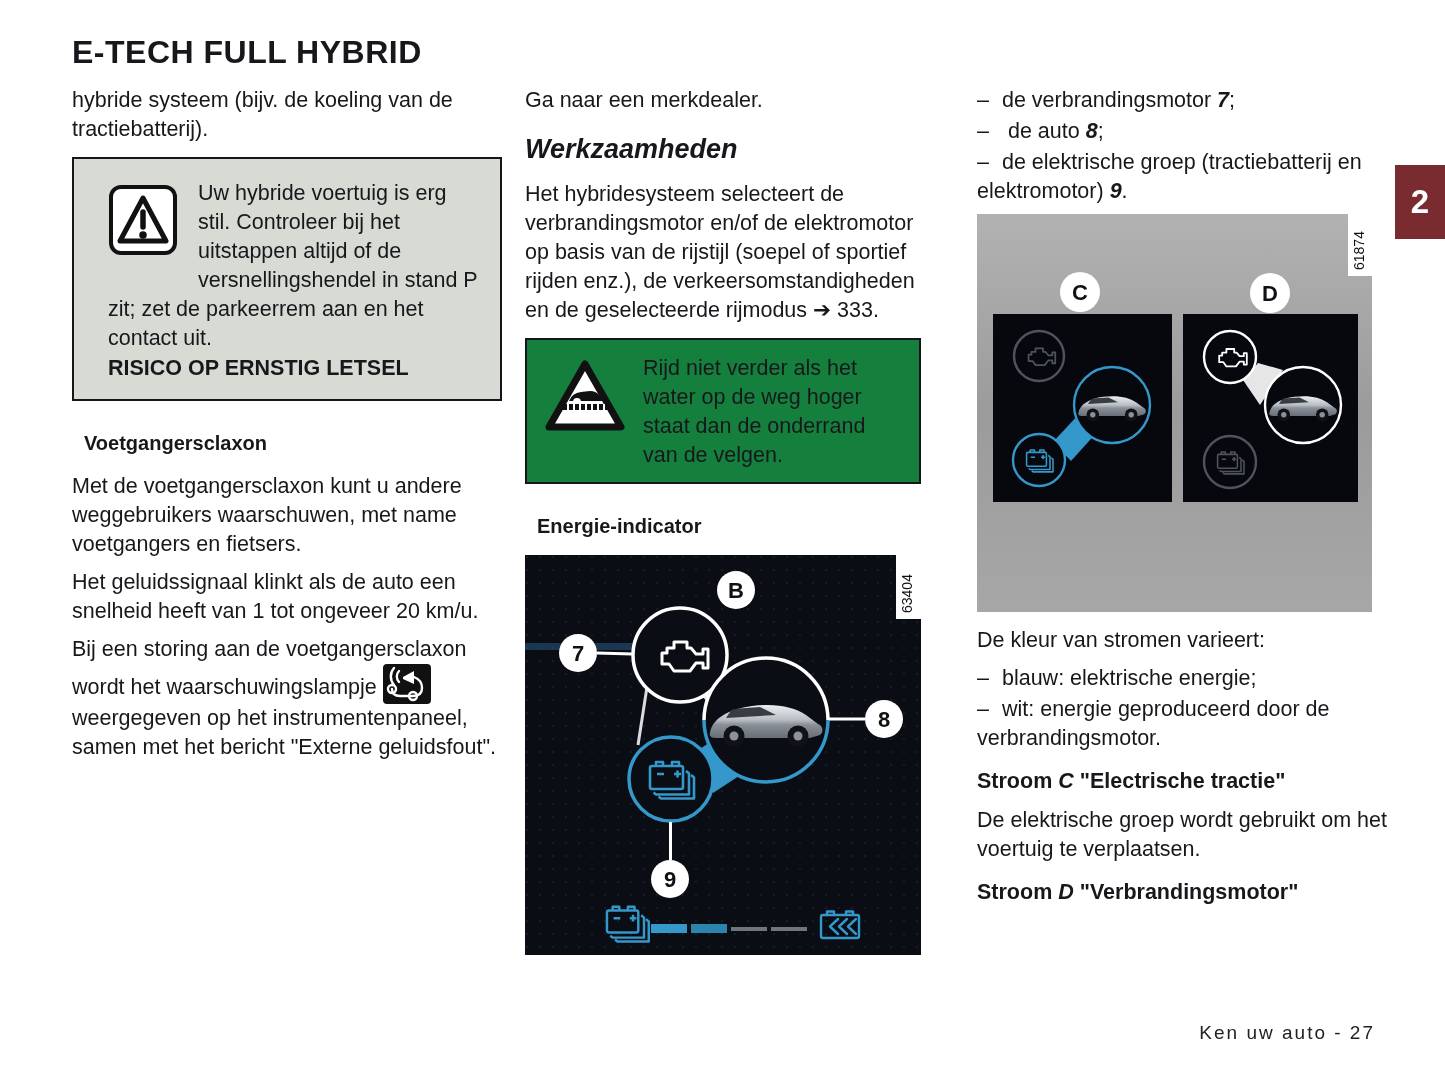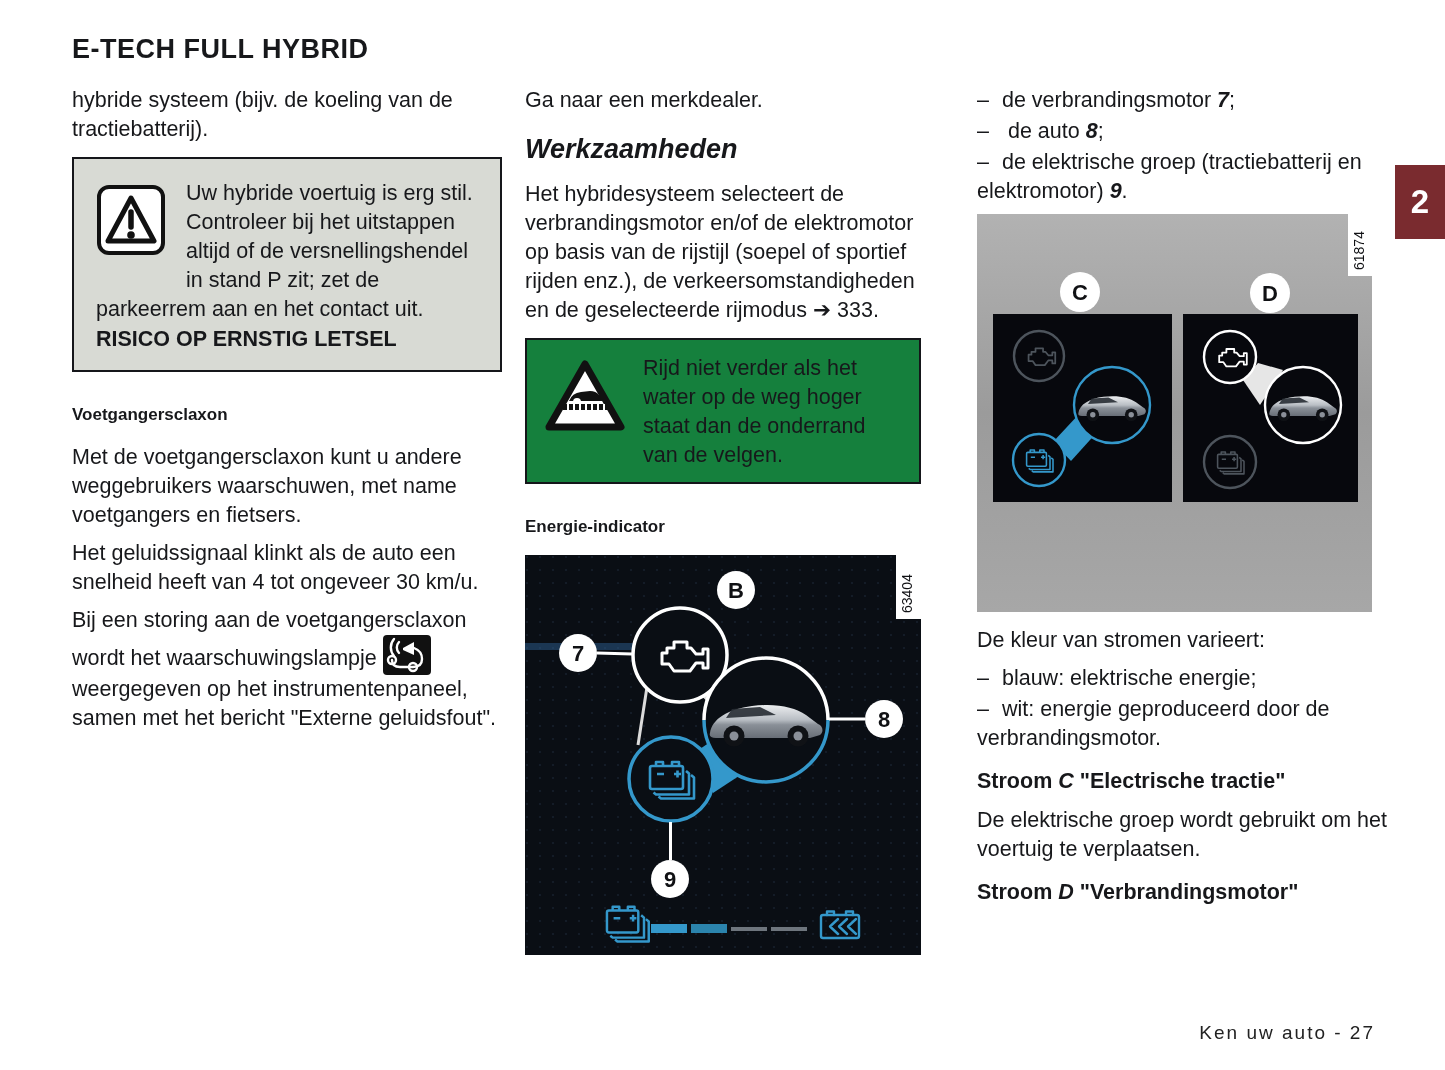--- a/index.html
+++ b/index.html
@@ -1,28 +1,28 @@
 <!DOCTYPE html>
 <html><head>
 <meta charset="utf-8">
 <style>
   html,body{margin:0;padding:0;background:#ffffff;}
   .page{
     position:relative;width:1445px;height:1070px;background:#fff;overflow:hidden;
     font-family:"Liberation Sans","DejaVu Sans",sans-serif;color:#17181b;
   }
-  .title{position:absolute;left:72px;top:34px;font-size:27px;font-weight:bold;letter-spacing:.5px;margin:0;}
+  .title{position:absolute;left:72px;top:34px;font-size:32px;font-weight:bold;letter-spacing:.5px;margin:0;}
   .col{position:absolute;top:86px;font-size:21.5px;line-height:29px;}
   .col1{left:72px;width:430px;}
   .col2{left:525px;width:396px;}
   .col3{left:977px;width:418px;}
   .p{margin:0 0 9px 0;}
-  h2{font-size:17px;font-weight:bold;margin:28px 0 14px 0;}
+  h2{font-size:20px;font-weight:bold;margin:28px 0 14px 12px;}
   h2.big{font-size:27px;margin:20px 0 16px 0;font-style:italic;}
-  .warnbox{border:2.5px solid #15161a;padding:20px 22px 16px 22px;display:flow-root;margin:13px 0 0 0;}
+  .warnbox{border:2.5px solid #15161a;padding:20px 22px 16px 34px;display:flow-root;margin:13px 0 0 0;}
   .warnbox.gray{background:#d8dad4;}
   .warnbox.white{background:#15803d;padding:14px 16px 12px 16px;}
   .warn-icon{float:left;margin:4px 20px 6px 0;}
   .warn-icon-water{float:left;margin:2px 16px 2px 0;}
   .bold-line{font-weight:bold;margin-top:1px;}
   .bullet{margin:0 0 2px 0;}
   .dash{display:inline-block;margin-right:13px;}
   .refnum{font-weight:bold;font-style:italic;}
   .boldref{font-weight:normal;}
   .stroom{font-weight:bold;margin:14px 0 10px 0;}
@@ -95,21 +95,21 @@
           <line x1="35" y1="29" x2="35" y2="44" stroke="#111" stroke-width="5.5" stroke-linecap="round"></line>
           <circle cx="35" cy="52" r="3.8" fill="#111"></circle>
         </svg>
       </span>
       <span>Uw hybride voertuig is erg stil. Controleer bij het uitstappen altijd of de versnellingshendel in stand P zit; zet de parkeerrem aan en het contact uit.</span>
       <div class="bold-line">RISICO OP ERNSTIG LETSEL</div>
     </div>
 
     <h2>Voetgangersclaxon</h2>
     <p class="p">Met de voetgangersclaxon kunt u andere weggebruikers waarschuwen, met name voetgangers en fietsers.</p>
-    <p class="p">Het geluidssignaal klinkt als de auto een snelheid heeft van 4 tot ongeveer 30 km/u.</p>
+    <p class="p">Het geluidssignaal klinkt als de auto een snelheid heeft van 1 tot ongeveer 20 km/u.</p>
 
     <p class="p"><span>Bij een storing aan de voetgangersclaxon wordt het waarschuwingslampje </span><span class="badge-icon"><svg width="48" height="40" viewBox="0 0 48 40">
             <rect width="48" height="40" rx="4" fill="#111"></rect>
             <g stroke="#fff" fill="none" stroke-width="2.4" stroke-linecap="round">
               <path d="M16 7 a8 8 0 0 0 0 11"></path>
               <path d="M11 4 a13 13 0 0 0 0 17"></path>
               <path d="M31 13 q8 3 8 11 q0 8 -9 8 h-13 q-8 0 -8 -7"></path>
             </g>
             <path d="M20 13 l11 -6 v13 l-11 -5 z" fill="#fff"></path>
             <circle cx="9" cy="25" r="4" fill="none" stroke="#fff" stroke-width="2.4"></circle>

